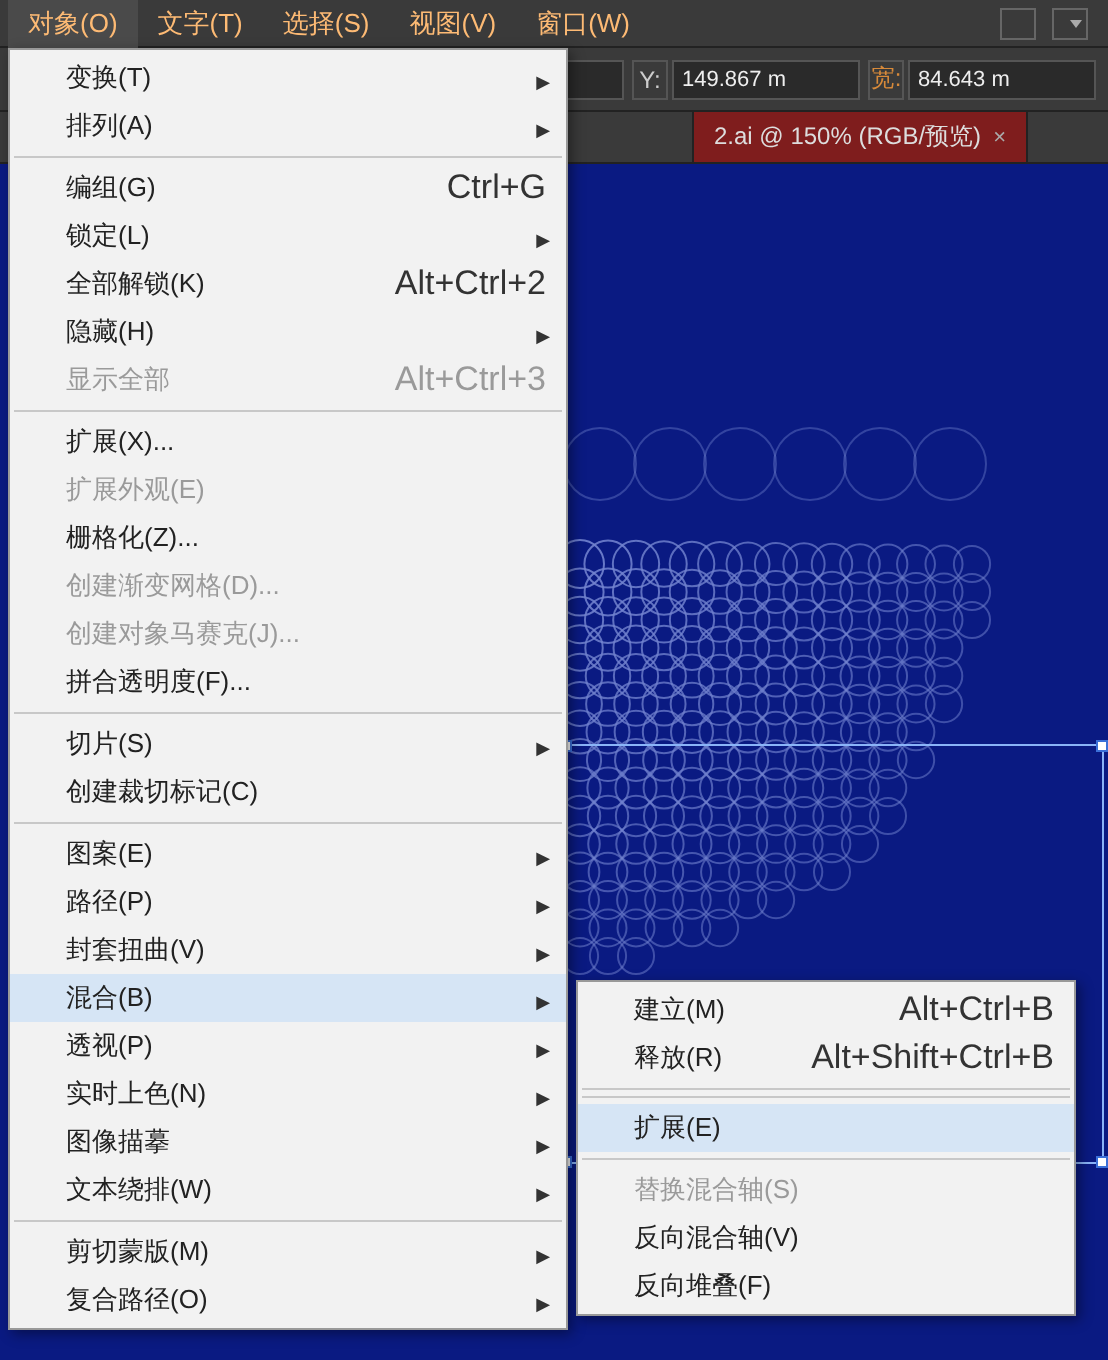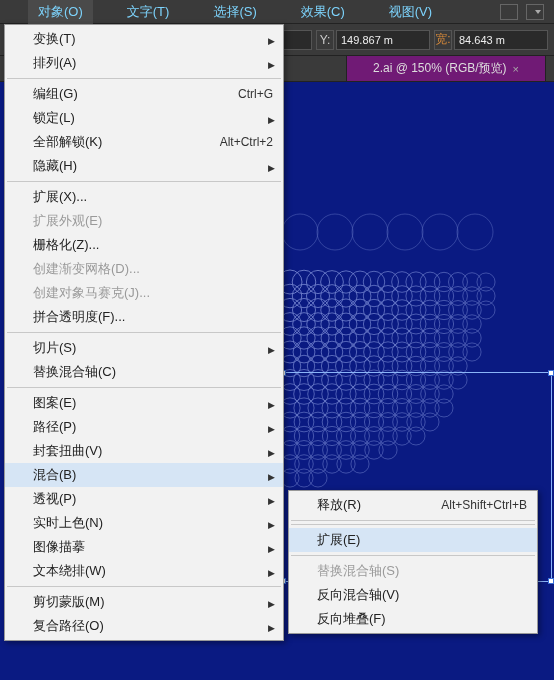--- a/index.html
+++ b/index.html
@@ -18,23 +18,22 @@
     background: #3a3a3a;
     display: flex;
     align-items: center;
     padding: 0 4px;
     border-bottom: 1px solid #222;
     position: relative;
     z-index: 10;
   }
   .menubar-item {
     padding: 3px 10px;
-    color: #7dd3fc;
+    color: #fdba74;
     cursor: default;
-    margin-left: 24px;
   }
   .menubar-item.active {
     background: #4a4a4a;
   }
   .menubar-right {
     margin-left: auto;
     display: flex;
     gap: 8px;
     align-items: center;
     padding-right: 6px;
@@ -94,22 +93,22 @@
     height: 26px;
     background: #3a3a3a;
     display: flex;
     align-items: flex-end;
     padding-left: 6px;
     border-bottom: 1px solid #222;
     position: relative;
     z-index: 3;
   }
   .tab {
-    padding: 4px 26px;
-    background: #701a75;
+    padding: 4px 10px;
+    background: #7f1d1d;
     color: #ddd;
     font-size: 12px;
     border: 1px solid #222;
     border-bottom: none;
     display: flex;
     align-items: center;
     gap: 6px;
   }
   .tab .x { color: #aaa; font-size: 11px; }
   .canvas-area {
@@ -177,39 +176,39 @@
     font-size: 9px;
     position: absolute;
     right: 8px;
     top: 5px;
     color: #333;
   }
   .menu-item.highlight { background: #d6e5f5; }
   .menu-item .shortcut {
     margin-left: auto;
     padding-left: 20px;
-    font-size: 12px;
+    font-size: 17px;
     color: #333;
   }
   .menu-item.disabled .shortcut { color: #9a9a9a; }
   .menu-sep {
     height: 1px;
     background: #c8c8c8;
     margin: 3px 2px;
   }
 </style>
 </head>
 <body>
 
 <div class="menubar">
   <div class="menubar-item active">对象(O)</div>
   <div class="menubar-item">文字(T)</div>
   <div class="menubar-item">选择(S)</div>
-  <div class="menubar-item">效果(C)</div>
   <div class="menubar-item">视图(V)</div>
+  <div class="menubar-item">窗口(W)</div>
   <div class="menubar-right">
     <div class="ico"></div>
     <div class="ico ico2"></div>
   </div>
 </div>
 
 <div class="toolbar">
   <div style="width:280px"></div>
   <div class="field-box">
     <input class="num-input" style="width: 72px; margin-left: 30px;" value="32 mm">
@@ -444,20 +443,24 @@
     <div class="menu-item has-sub">
       <span>锁定(L)</span>
     </div>
     <div class="menu-item">
       <span>全部解锁(K)</span>
       <span class="shortcut">Alt+Ctrl+2</span>
     </div>
     <div class="menu-item has-sub">
       <span>隐藏(H)</span>
     </div>
+    <div class="menu-item disabled">
+      <span>显示全部</span>
+      <span class="shortcut">Alt+Ctrl+3</span>
+    </div>
     <div class="menu-sep"></div>
     <div class="menu-item">
       <span>扩展(X)...</span>
     </div>
     <div class="menu-item disabled">
       <span>扩展外观(E)</span>
     </div>
     <div class="menu-item">
       <span>栅格化(Z)...</span>
     </div>
@@ -468,21 +471,21 @@
       <span>创建对象马赛克(J)...</span>
     </div>
     <div class="menu-item">
       <span>拼合透明度(F)...</span>
     </div>
     <div class="menu-sep"></div>
     <div class="menu-item has-sub">
       <span>切片(S)</span>
     </div>
     <div class="menu-item">
-      <span>替换混合轴(C)</span>
+      <span>创建裁切标记(C)</span>
     </div>
     <div class="menu-sep"></div>
     <div class="menu-item has-sub">
       <span>图案(E)</span>
     </div>
     <div class="menu-item has-sub">
       <span>路径(P)</span>
     </div>
     <div class="menu-item has-sub">
       <span>封套扭曲(V)</span>
@@ -506,20 +509,24 @@
     <div class="menu-item has-sub">
       <span>剪切蒙版(M)</span>
     </div>
     <div class="menu-item has-sub">
       <span>复合路径(O)</span>
     </div>
   </div>
 
 <div class="menu sub" id="sub-menu">
     <div class="menu-item">
+      <span>建立(M)</span>
+      <span class="shortcut">Alt+Ctrl+B</span>
+    </div>
+    <div class="menu-item">
       <span>释放(R)</span>
       <span class="shortcut">Alt+Shift+Ctrl+B</span>
     </div>
     <div class="menu-sep"></div>
     <div class="menu-sep"></div>
     <div class="menu-item highlight">
       <span>扩展(E)</span>
     </div>
     <div class="menu-sep"></div>
     <div class="menu-item disabled">

